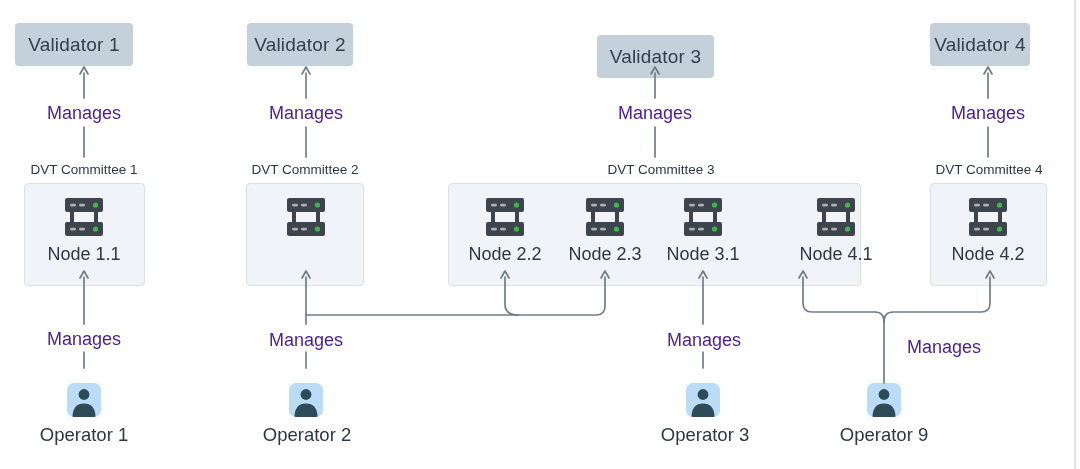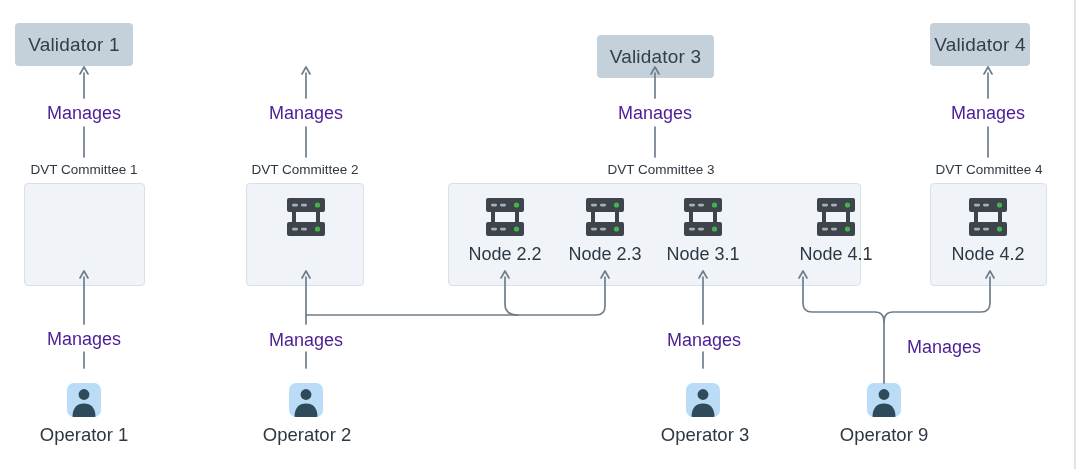--- a/index.html
+++ b/index.html
@@ -43,37 +43,57 @@
   .wires{position:absolute;left:0;top:0;z-index:3;pointer-events:none;}
 </style>
 </head>
 <body>
 
 <div class="canvas">
 
   <div class="vbox" style="left:15px;width:118px;">
       <span>Validator 1</span>
     </div>
+  <div class="vbox" style="left:247px;width:106px;">
+      <span>Validator 2</span>
+    </div>
   <div class="vbox" style="left:597px;width:117px;margin-top:12px;">
       <span>Validator 3</span>
     </div>
   <div class="vbox" style="left:930px;width:100px;">
       <span>Validator 4</span>
     </div>
 
   <div class="clabel" style="left:84px;">DVT Committee 1</div>
   <div class="clabel" style="left:305px;">DVT Committee 2</div>
   <div class="clabel" style="left:661px;">DVT Committee 3</div>
   <div class="clabel" style="left:989px;">DVT Committee 4</div>
 
   <div class="cbox" style="left:24px;width:121px;"></div>
   <div class="cbox" style="left:246px;width:118px;"></div>
   <div class="cbox" style="left:448px;width:413px;"></div>
   <div class="cbox" style="left:930px;width:117px;"></div>
 
+  <div class="node" style="left:84px;">
+    <svg width="38" height="40" viewBox="0 0 38 40">
+        <g>
+          <rect x="5" y="13" width="4" height="14" fill="#3d444b"></rect>
+          <rect x="29" y="13" width="4" height="14" fill="#3d444b"></rect>
+          <rect x="0" y="1" width="38" height="14" rx="2" fill="#3d444b"></rect>
+          <rect x="0" y="25" width="38" height="14" rx="2" fill="#3d444b"></rect>
+          <rect x="5" y="6.8" width="6" height="2.6" rx="1.3" fill="#a9b0b6"></rect>
+          <rect x="14" y="6.8" width="6" height="2.6" rx="1.3" fill="#a9b0b6"></rect>
+          <circle cx="30.5" cy="8" r="2.6" fill="#3fb54a"></circle>
+          <rect x="5" y="30.8" width="6" height="2.6" rx="1.3" fill="#a9b0b6"></rect>
+          <rect x="14" y="30.8" width="6" height="2.6" rx="1.3" fill="#a9b0b6"></rect>
+          <circle cx="30.5" cy="32" r="2.6" fill="#3fb54a"></circle>
+        </g>
+      </svg>
+    <div class="nlabel">Node 1.1</div>
+  </div>
   <div class="node" style="left:306px;">
     <svg width="38" height="40" viewBox="0 0 38 40">
         <g>
           <rect x="5" y="13" width="4" height="14" fill="#3d444b"></rect>
           <rect x="29" y="13" width="4" height="14" fill="#3d444b"></rect>
           <rect x="0" y="1" width="38" height="14" rx="2" fill="#3d444b"></rect>
           <rect x="0" y="25" width="38" height="14" rx="2" fill="#3d444b"></rect>
           <rect x="5" y="6.8" width="6" height="2.6" rx="1.3" fill="#a9b0b6"></rect>
           <rect x="14" y="6.8" width="6" height="2.6" rx="1.3" fill="#a9b0b6"></rect>
           <circle cx="30.5" cy="8" r="2.6" fill="#3fb54a"></circle>

